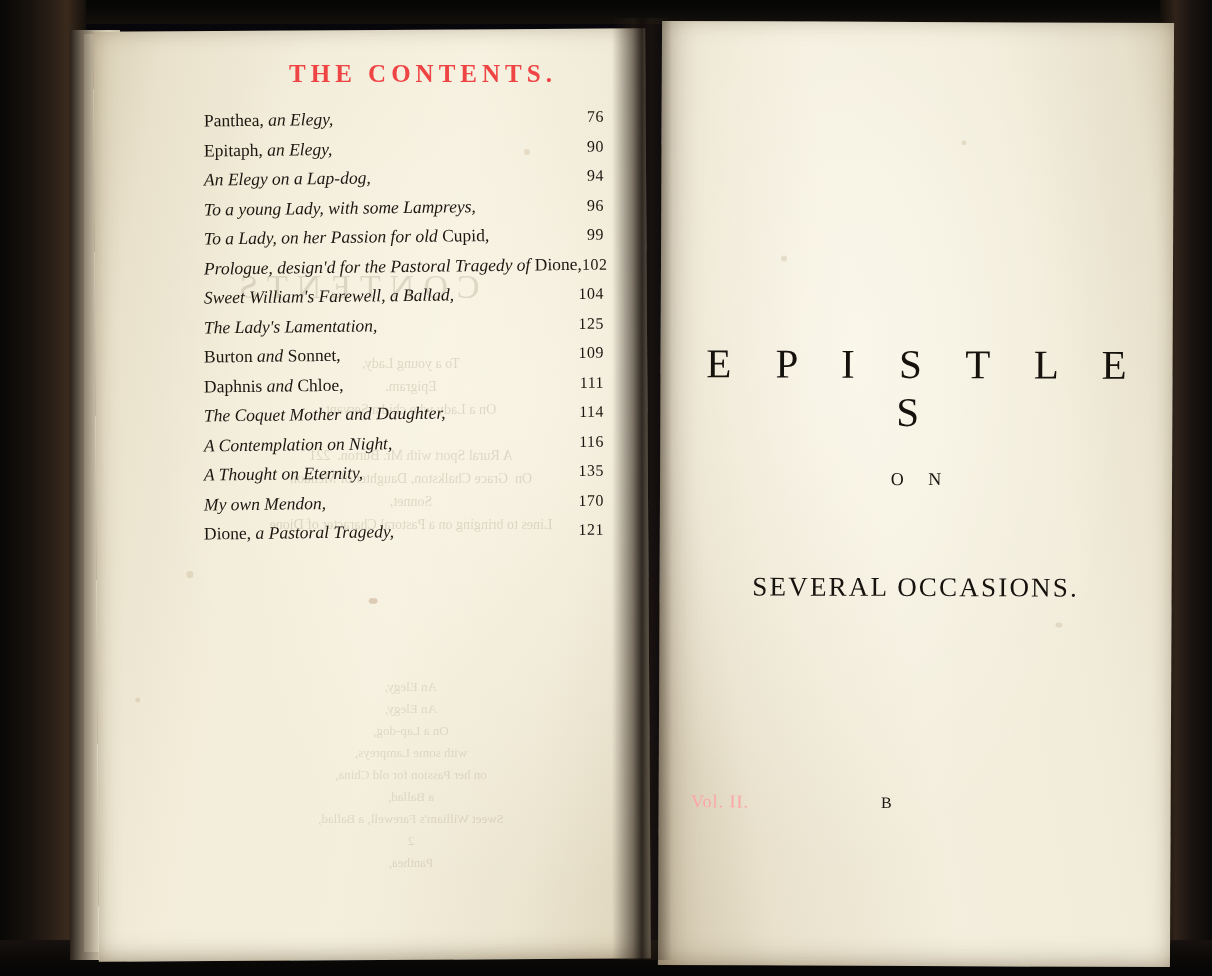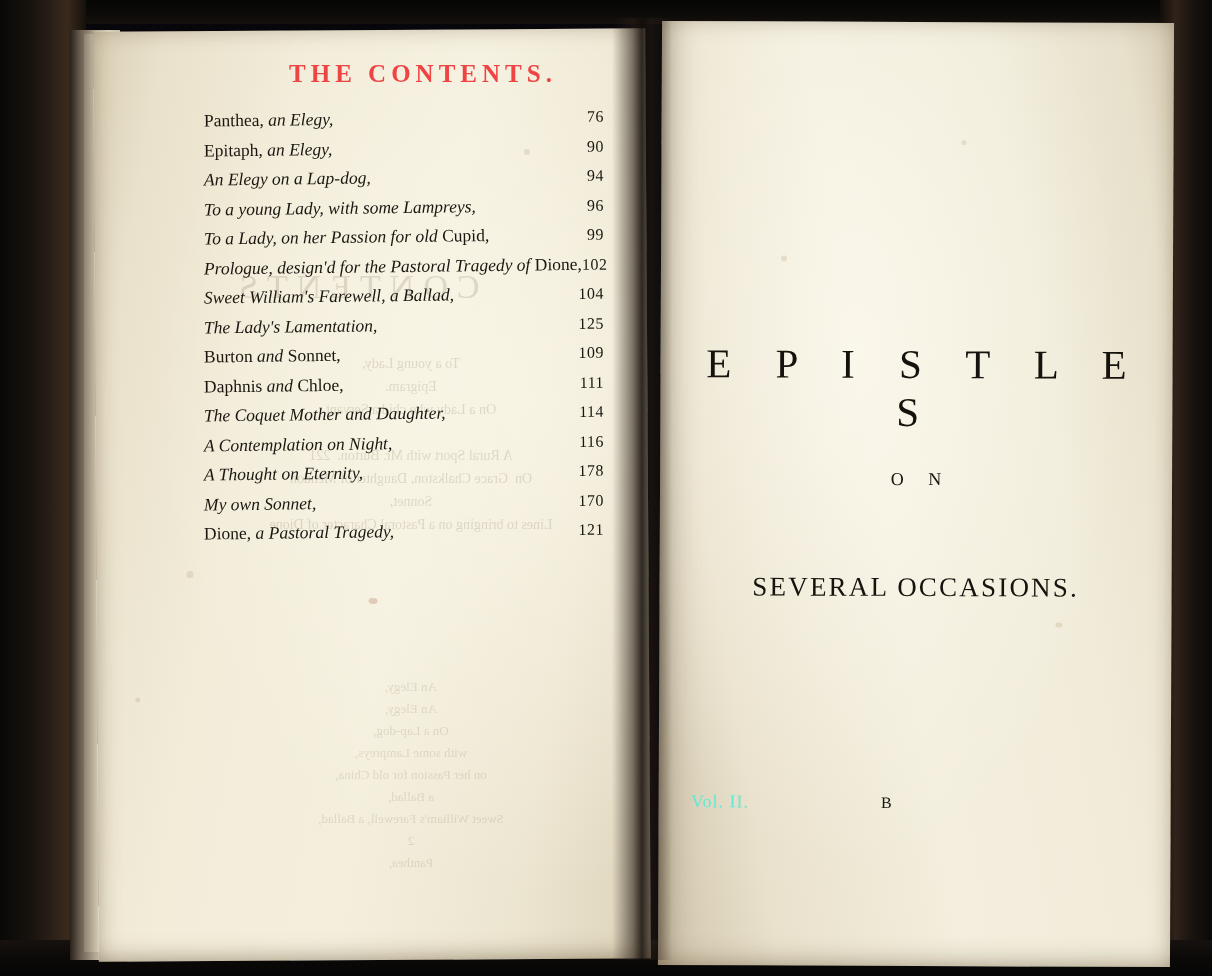--- a/index.html
+++ b/index.html
@@ -217,21 +217,21 @@
     text-align: center;
     font-size: 27px;
     letter-spacing: 2.2px;
     color: #16120d;
   }
   .vol {
     position: absolute;
     left: 32px; top: 770px;
     font-size: 18px;
     letter-spacing: 1px;
-    color: #5eead4;
+    color: #fca5a5;
   }
   .sig {
     position: absolute;
     left: 222px; top: 772px;
     font-size: 16px;
     color: #1a150f;
   }
 </style>
 </head>
 <body>
@@ -335,25 +335,25 @@
         <span class="page-no">114</span>
       </li>
 
       <li class="toc-row">
         <span class="entry it">A Contemplation on Night,</span>
         <span class="page-no">116</span>
       </li>
 
       <li class="toc-row">
         <span class="entry it">A Thought on Eternity,</span>
-        <span class="page-no">178</span>
-      </li>
-
-      <li class="toc-row">
-        <span class="entry it">My own Sonnet,</span>
+        <span class="page-no">135</span>
+      </li>
+
+      <li class="toc-row">
+        <span class="entry it">My own Mendon,</span>
         <span class="page-no">170</span>
       </li>
 
       <li class="toc-row">
         <span class="entry"><span class="rm">Dione,</span><span class="it"> a Pastoral Tragedy,</span></span>
         <span class="page-no">121</span>
       </li>
 
     </ul>
   </div>

